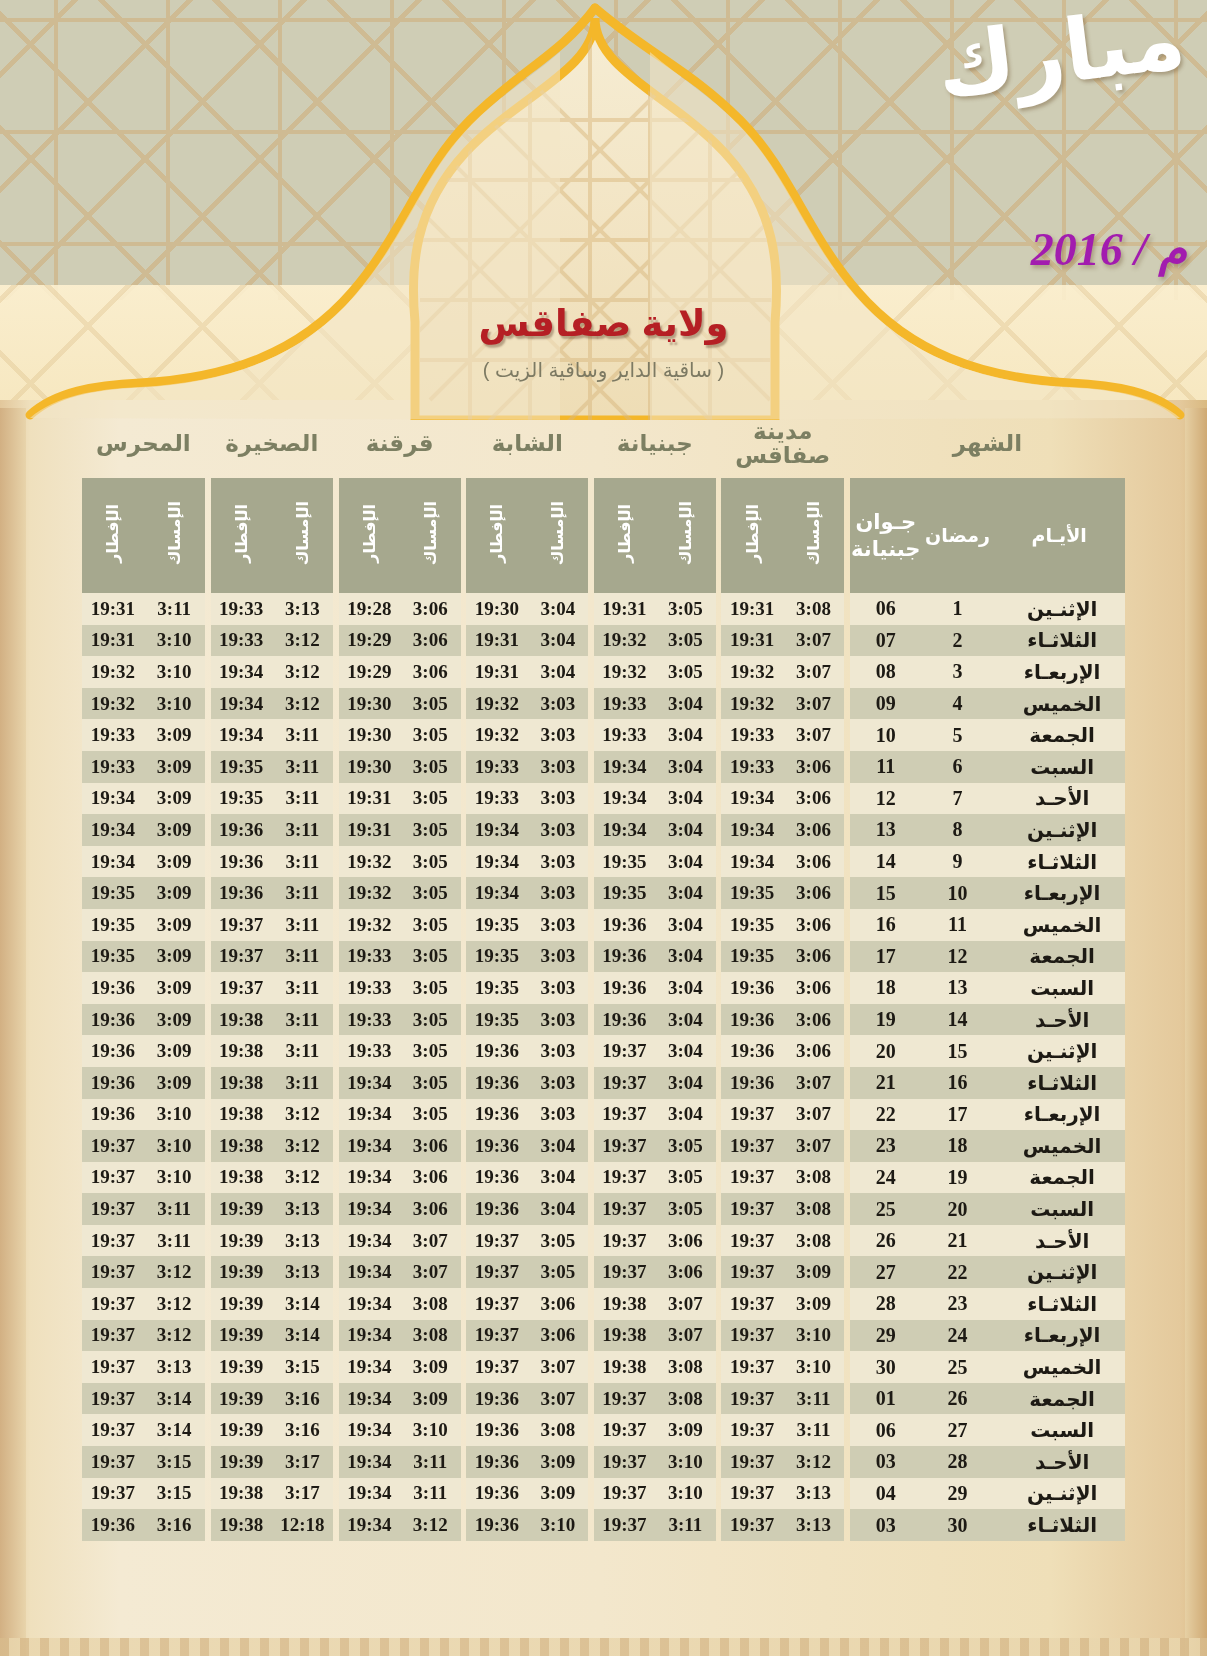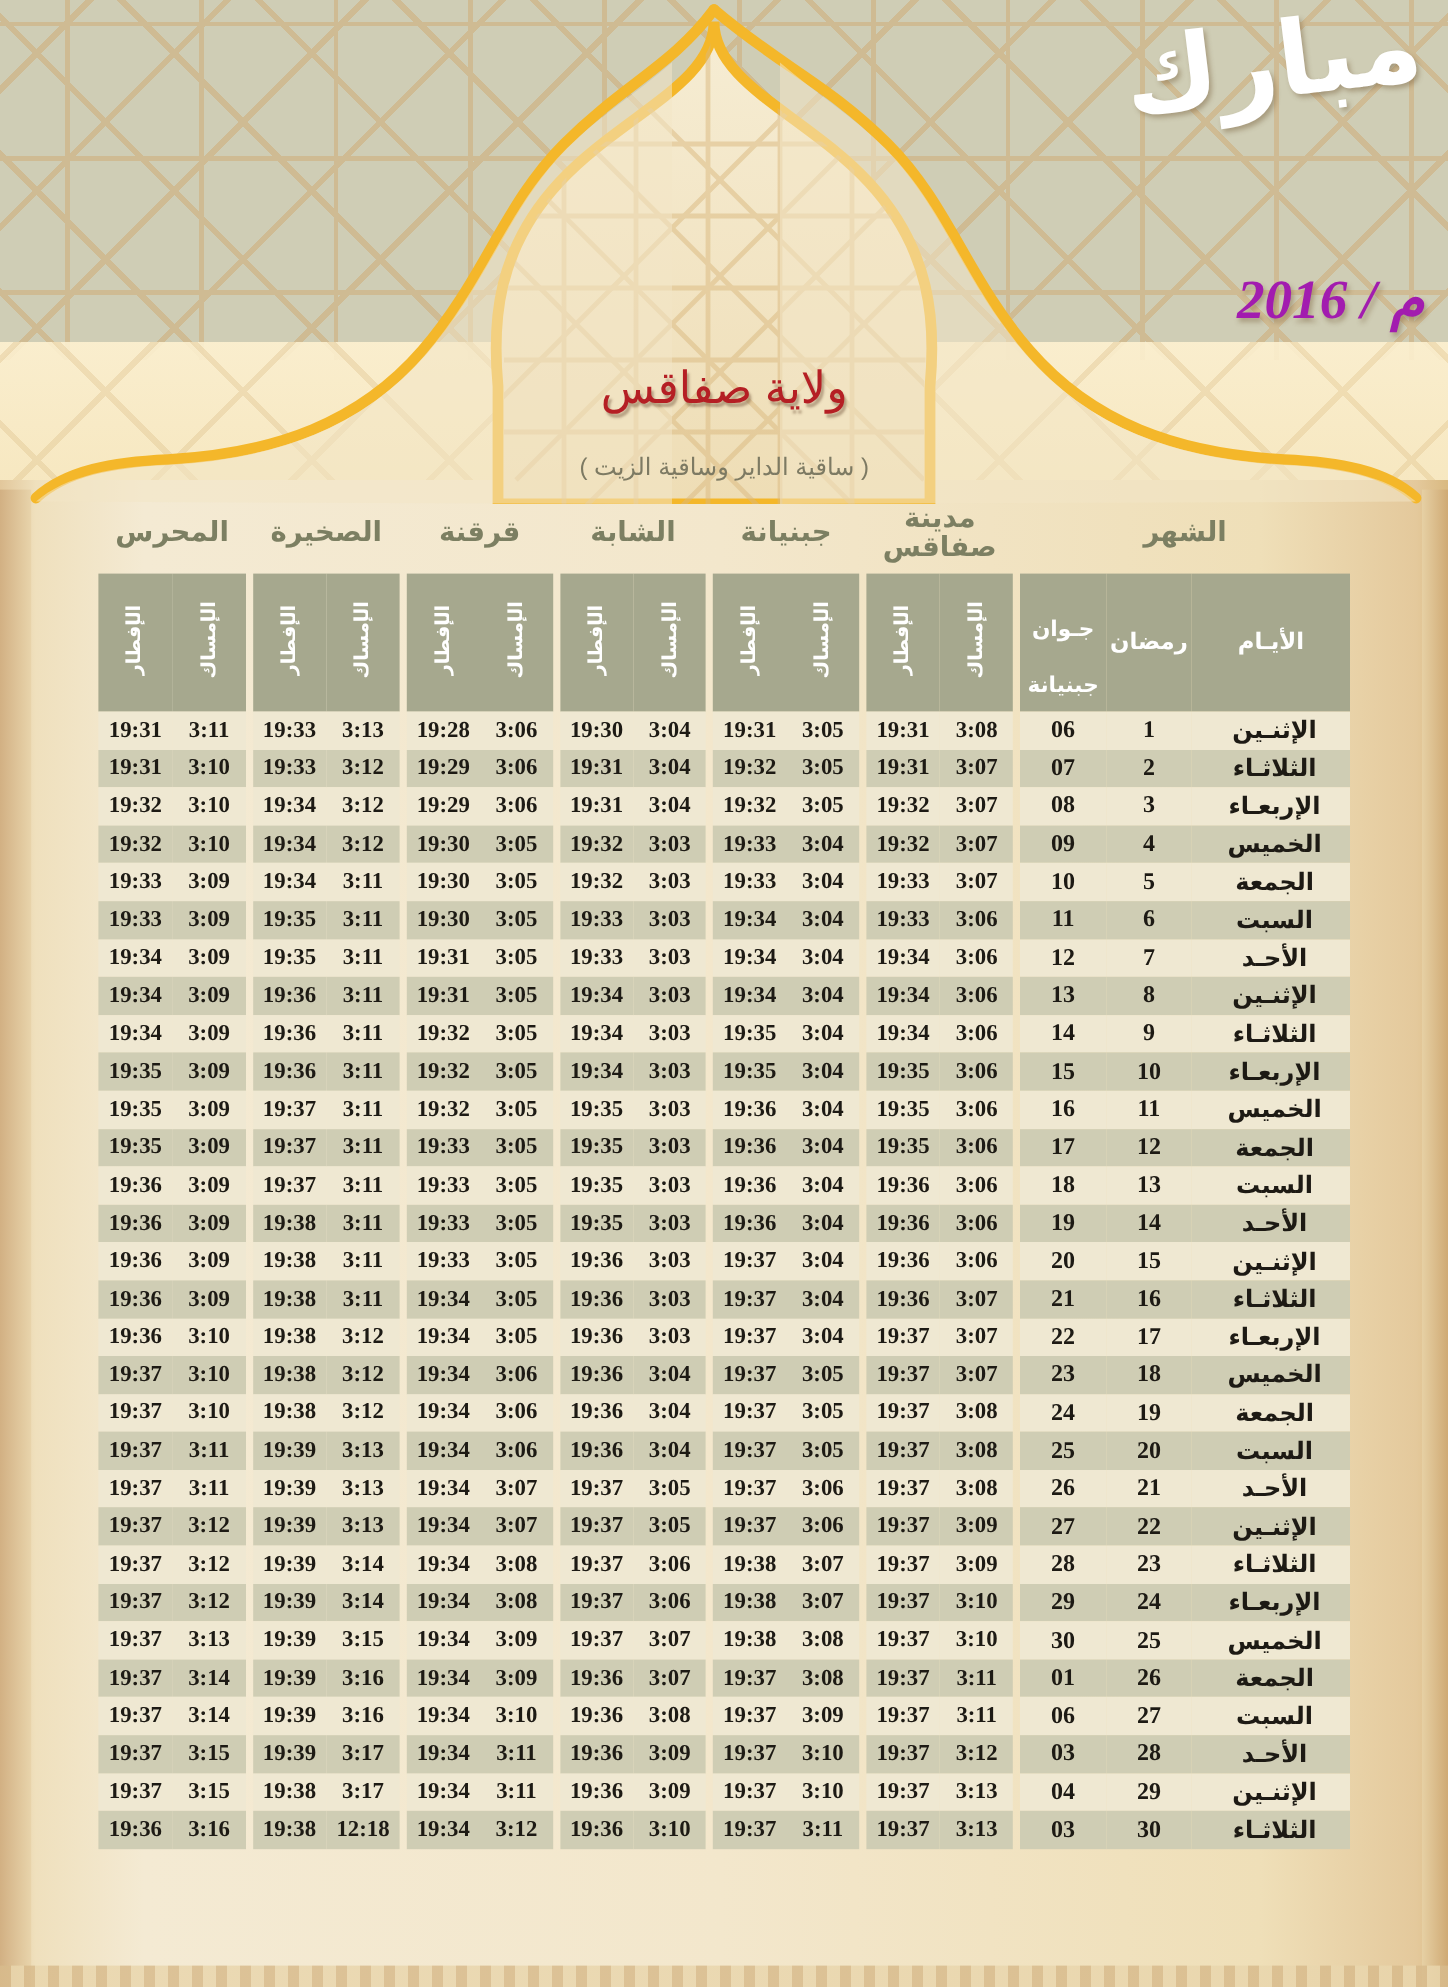--- a/index.html
+++ b/index.html
@@ -63,27 +63,27 @@
     position:absolute;right:20px;top:222px;
     color:#a21caf;font-size:46px;font-weight:700;font-style:italic;
     font-family:"Liberation Serif","DejaVu Serif",serif;
     text-shadow:2px 3px 4px rgba(120,95,60,.45);
     direction:ltr;
   }
 
   
   .title{
     position:absolute;left:0;right:0;top:302px;text-align:center;
-    color:#b51f24;font-size:37px;font-weight:400;
+    color:#b51f24;font-size:37px;font-weight:700;
     text-shadow:2px 3px 2px rgba(110,80,55,.45);
     direction:rtl;
   }
   .subtitle{
     position:absolute;left:0;right:0;top:358px;text-align:center;
-    color:#7d7a63;font-size:20px;font-weight:400;direction:rtl;margin-top:19px;
+    color:#7d7a63;font-size:20px;font-weight:400;direction:rtl;
   }
 
   
   .sheet{position:absolute;left:0;top:408px;width:1207px;height:1248px;}
 
   table.tt{
     position:absolute;left:82px;top:0;width:1043px;
     border-collapse:separate;border-spacing:0;
     direction:rtl;
   }
@@ -105,21 +105,21 @@
   .sub-row td.sep{background:transparent;width:6px;}
   .vtext{
     writing-mode:vertical-rl;
     transform:rotate(180deg);
     font-size:16px;font-weight:700;letter-spacing:1px;
     display:inline-block;white-space:nowrap;
   }
   .sub-row td.days-h,.sub-row td.ram-h,.sub-row td.greg-h{
     font-size:19px;font-weight:700;
   }
-  .greg-h span{display:block;line-height:1.25;font-size:18px;margin-top:24px;}
+  .greg-h span{display:block;line-height:1.25;font-size:21px;}
 
   
   tbody tr td{
     height:31.6px;
     text-align:center;vertical-align:middle;
     font-family:"Liberation Serif","DejaVu Serif",serif;
     font-size:19px;font-weight:700;color:#1d1a14;
     background:#efe8d2;
   }
   tbody tr.alt td{background:#cfcdb4;}

